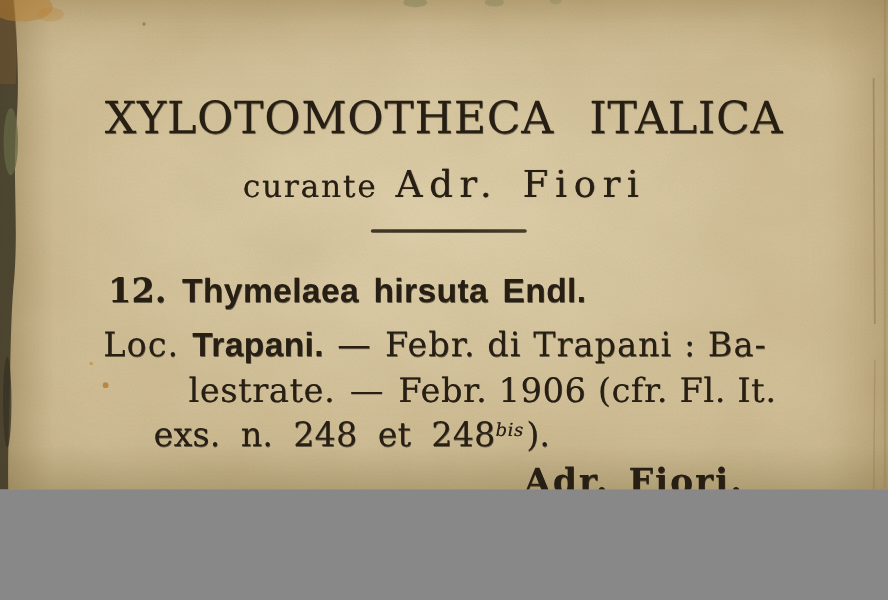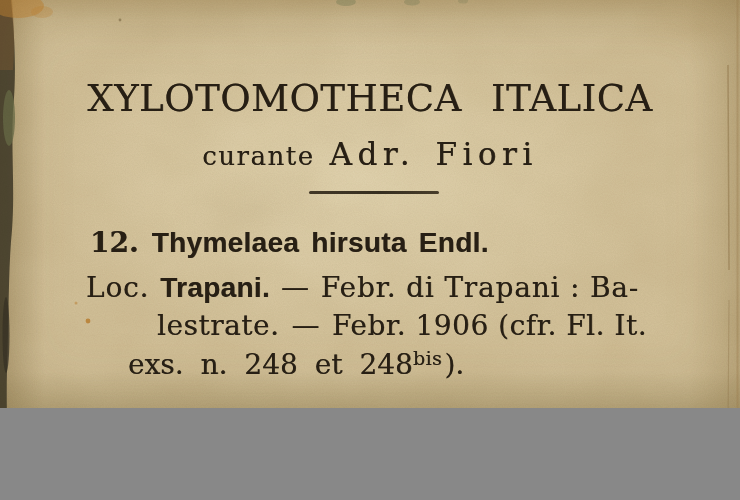--- a/index.html
+++ b/index.html
@@ -49,21 +49,21 @@
   .l3 { left:114px; top:312px; letter-spacing:0.5px;margin-left:43px; }
   .l4 { left:128px; top:349px; word-spacing:8px; }
   .l5 { right:120px; top:387px; font-weight:bold; font-size:29px;
         letter-spacing:1.5px; word-spacing:4px; }
   .num { font-weight:bold; margin-right:13px; }
   .sans { font-family:"Liberation Sans", sans-serif; font-weight:bold;
           letter-spacing:0.3px; word-spacing:4px; }
   .ital { }
   .gap  { margin-right:11px; }
   .gap2 { margin-right:12px; }
-  .sup  { font-size:19px; vertical-align:9px; 
+  .sup  { font-size:15px; vertical-align:9px; font-style:italic;
           letter-spacing:0.5px; margin-right:2px; }
 </style>
 </head>
 <body>
 
 <div class="card">
 
   <svg class="layer edges" width="740" height="500" viewBox="0 0 740 500">
 
     <path d="M0,0 L11,0 C14,30 17,70 13,110 C11,150 15,190 12,230 C8,270 9,320 7,370 C6,410 8,460 10,500 L0,500 Z" fill="#46402c" opacity="0.92"></path>
@@ -114,20 +114,21 @@
     </div>
 
     <div class="t body-line l3">
       <span class="ital gap2">lestrate.</span><span class="gap2">—</span><span>Febr. 1906 (cfr. Fl. It.</span>
     </div>
 
     <div class="t body-line l4">
       <span>exs. n. 248 et 248</span><span class="sup">bis</span><span>).</span>
     </div>
 
+    <div class="t body-line l5">Adr. Fiori.</div>
   </div>
 
   <svg class="layer grain" width="740" height="500" viewBox="0 0 740 500">
     <filter id="blotch" x="0" y="0" width="100%" height="100%">
       <feTurbulence type="fractalNoise" baseFrequency="0.012 0.017" numOctaves="3" seed="4"></feTurbulence>
       <feColorMatrix type="matrix" values="0 0 0 0 0.55  0 0 0 0 0.45  0 0 0 0 0.26  0 0 0 0.18 0"></feColorMatrix>
     </filter>
     <filter id="fineGrain" x="0" y="0" width="100%" height="100%">
       <feTurbulence type="fractalNoise" baseFrequency="0.9" numOctaves="2" seed="11"></feTurbulence>
       <feColorMatrix type="matrix" values="0 0 0 0 0.40  0 0 0 0 0.33  0 0 0 0 0.20  0 0 0 0.16 0"></feColorMatrix>

